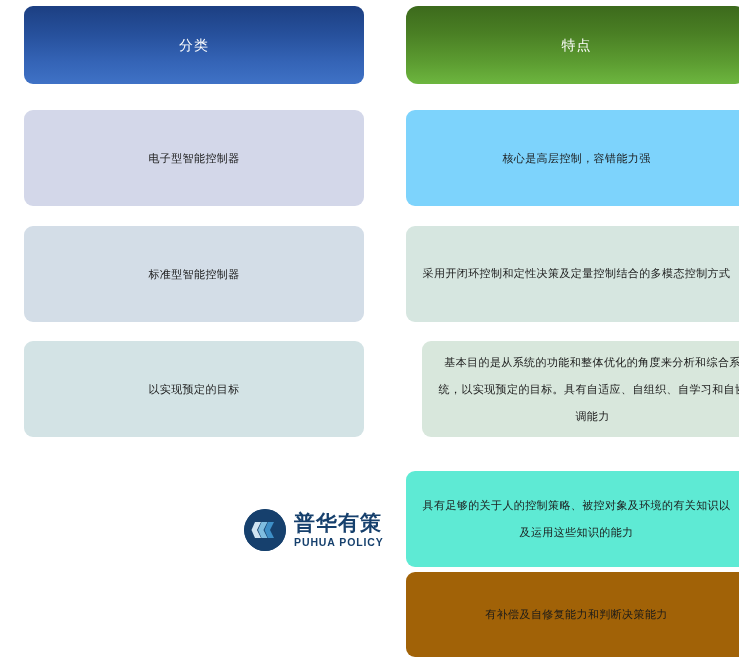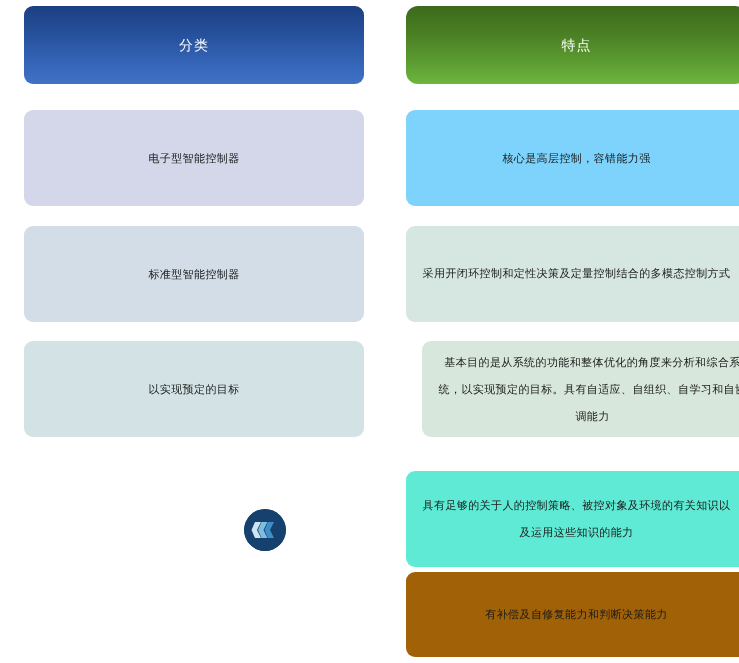--- a/index.html
+++ b/index.html
@@ -165,15 +165,19 @@
     <div class="logo-mark">
       <svg width="42" height="42" viewBox="0 0 42 42" aria-hidden="true">
         <circle cx="21" cy="21" r="21" fill="#16406d"></circle>
         <g>
           <path d="M11 13 L17 13 L13 21 L17 29 L11 29 L7.5 21 Z" fill="#cfe4f2"></path>
           <path d="M17.5 13 L23.5 13 L19.5 21 L23.5 29 L17.5 29 L14 21 Z" fill="#7fbde0"></path>
           <path d="M24 13 L30 13 L26 21 L30 29 L24 29 L20.5 21 Z" fill="#3e8fc7"></path>
         </g>
       </svg>
     </div>
+    <div class="logo-text">
+      <span class="logo-cn">普华有策</span>
+      <span class="logo-en">PUHUA POLICY</span>
+    </div>
   </div>
 
 </div>
 
 </body></html>

